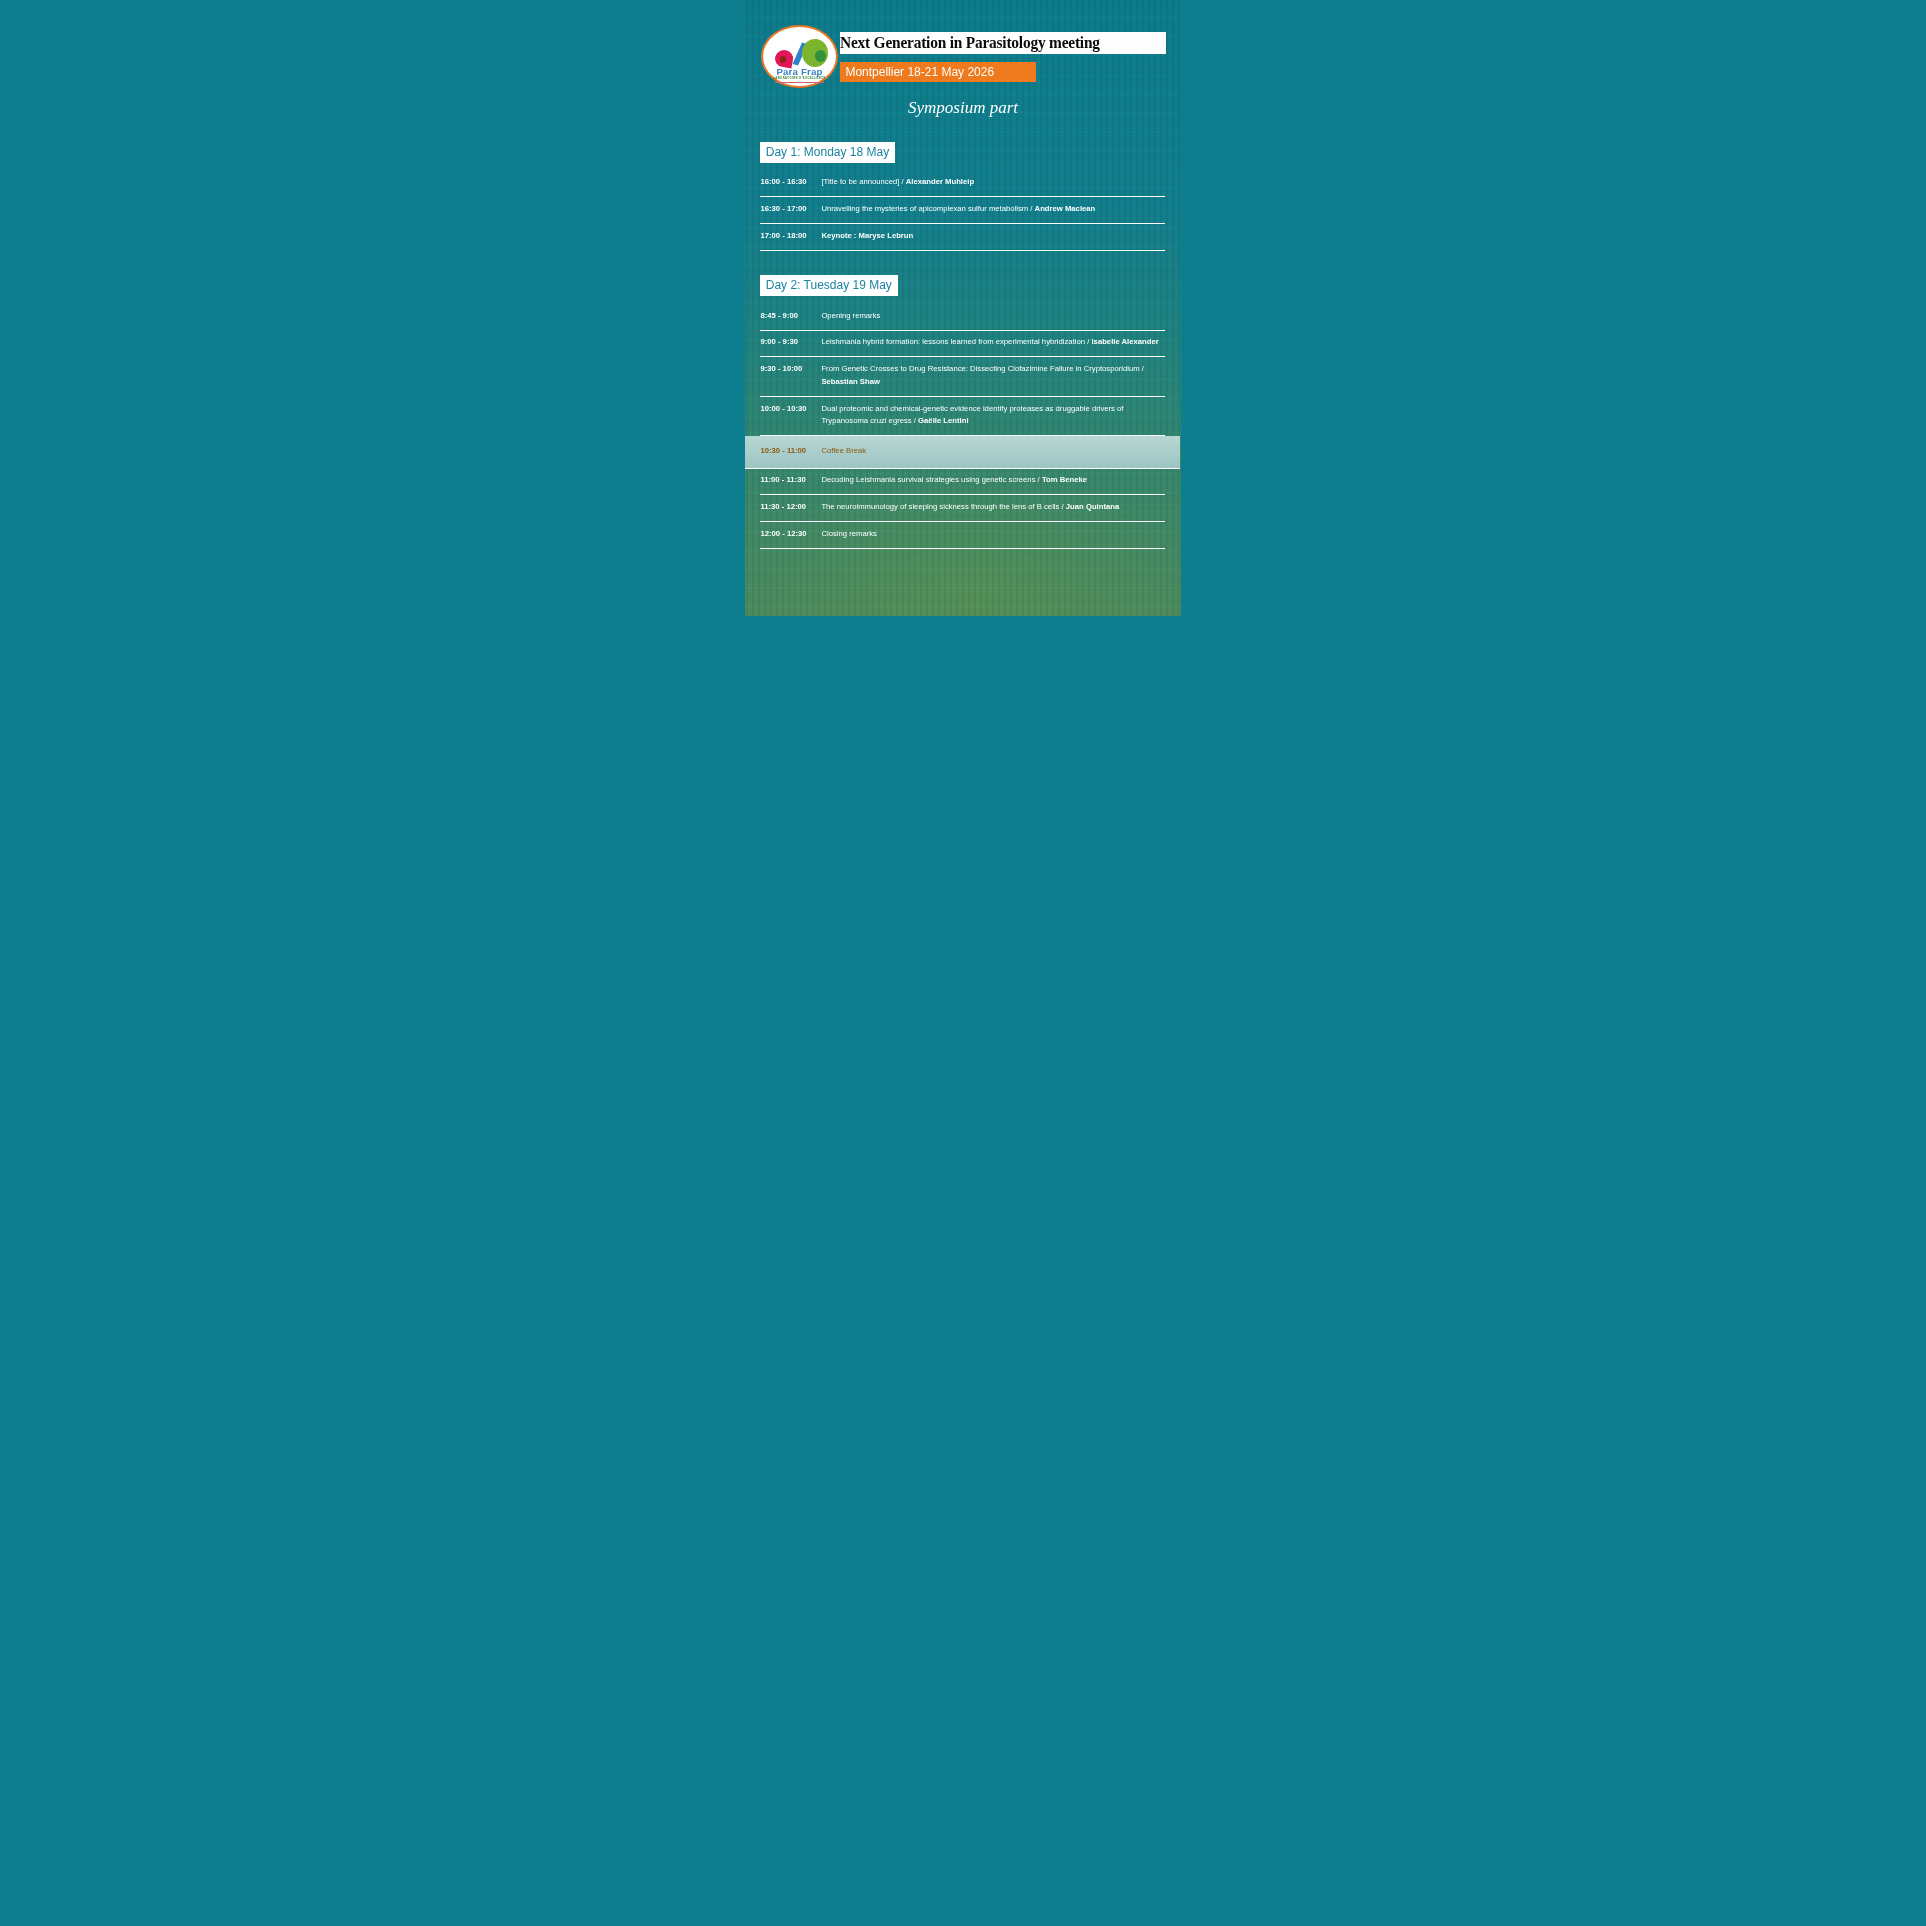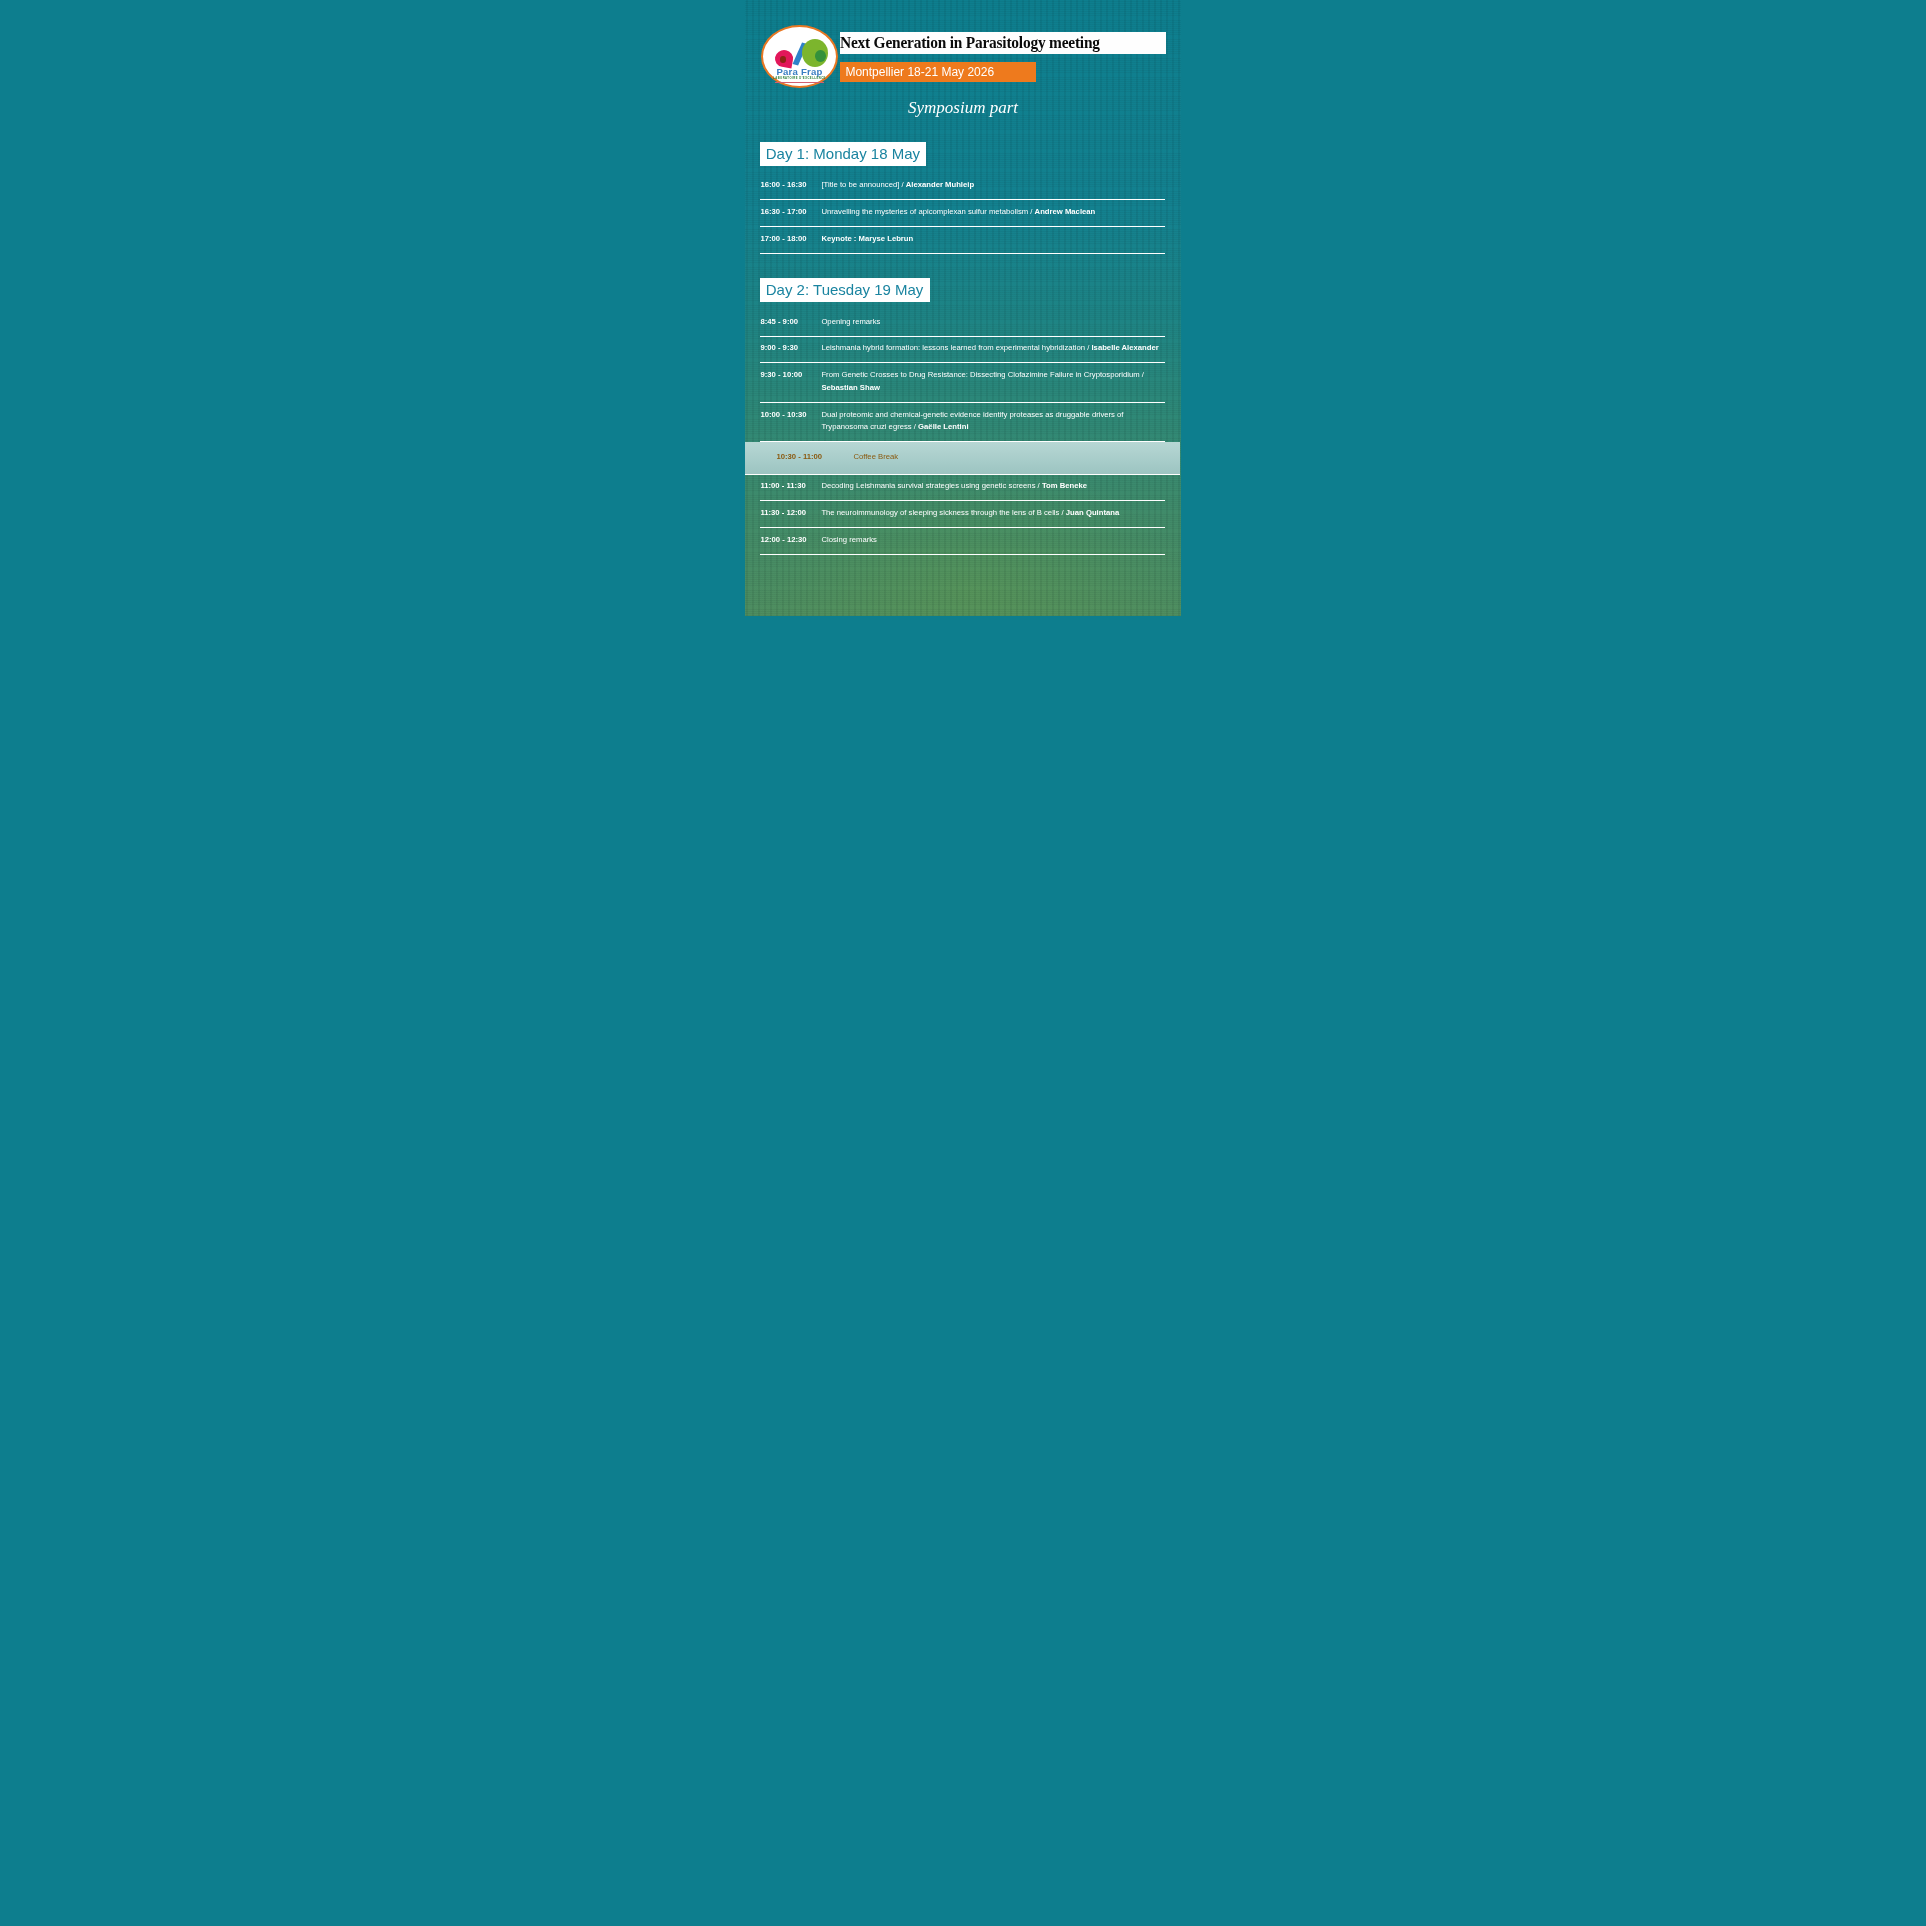--- a/index.html
+++ b/index.html
@@ -39,32 +39,32 @@
   .title-banner .t{font-family:"Liberation Serif",serif;font-weight:700;color:#0A0A0A;
         font-size:15.4px;letter-spacing:-0.2px;transform:scaleY(1.06);white-space:nowrap;}
   .date-banner{position:absolute;left:95px;top:62px;width:196px;height:20px;background:#EE7A1D;
         display:flex;align-items:center;z-index:2;}
   .date-banner .t{color:#fff;font-size:12px;padding-left:5.4px;white-space:nowrap;}
   .section-title{position:absolute;left:0;right:0;top:98px;text-align:center;
         font-family:Liberation Serif, serif;font-style:italic;color:#fff;font-size:17px;z-index:2;}
   
   .schedule{position:absolute;left:15.4px;top:142px;width:405px;z-index:2;}
   .day + .day{margin-top:24px;}
-  .day-chip{display:inline-block;background:#fff;color:#1A84A0;font-size:15px;
+  .day-chip{display:inline-block;background:#fff;color:#1A84A0;font-size:12px;
         padding:3.1px 6.2px 3.9px 5.4px;margin-bottom:7.7px;}
   .row{display:flex;align-items:flex-start;padding:5.8px 0 7.3px;border-bottom:0.8px solid #fff;
         color:#fff;font-size:7.7px;line-height:1.65;}
   .time{flex:0 0 61px;font-weight:700;}
   .talk{flex:1;}
   .speaker{font-weight:700;}
   .row.bold-title .title{font-weight:700;}
   .row.highlight{background:linear-gradient(180deg,#B7D7D4 0%,#A4CAC7 70%,#9CC4C1 100%);
         margin-left:-15.4px;margin-right:-15px;padding-left:15.4px;padding-right:15px;
         padding-top:8.5px;padding-bottom:10px;color:#8A5A10;}
-  .row.highlight .time,.row.highlight .title{color:#8A5A10;margin-left:16px;}
+  .row.highlight .time,.row.highlight .title{color:#8A5A10;}
 </style>
 </head>
 <body>
 
 <div id="poster">
 
   <div class="logo">
     <span class="blue-ribbon"></span>
     <span class="green-cell"></span>
     <span class="green-nucleus"></span>

